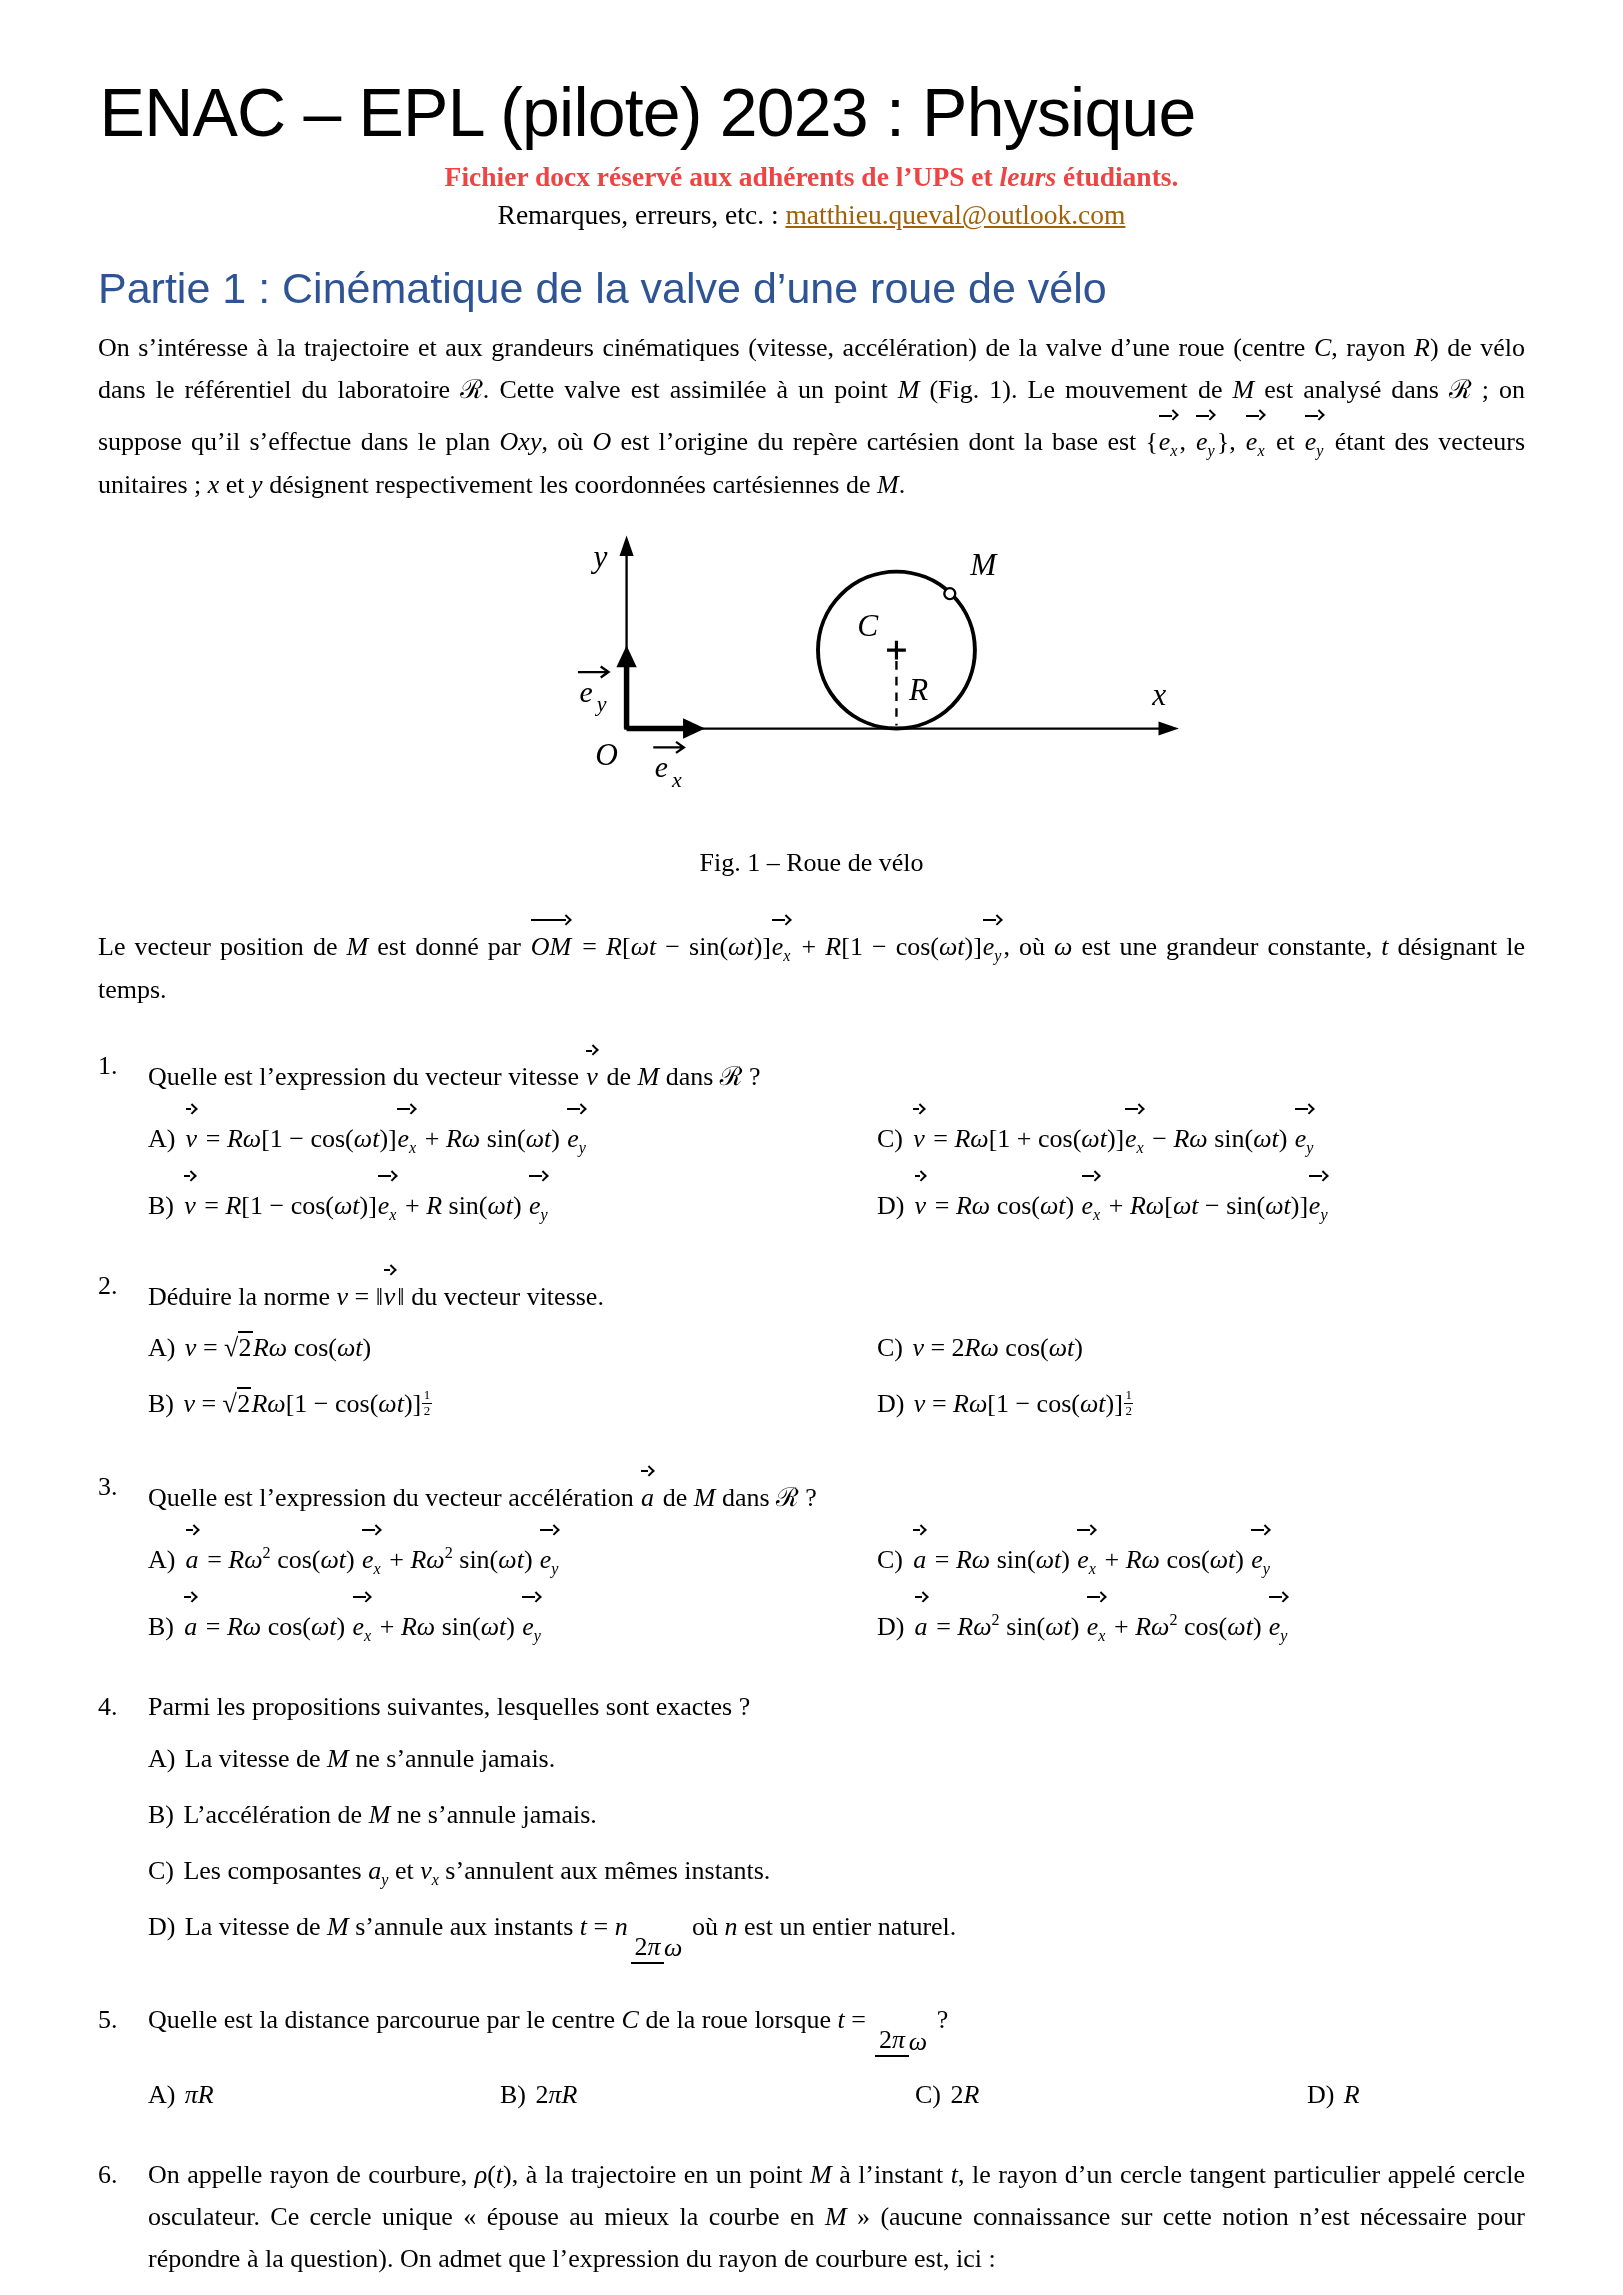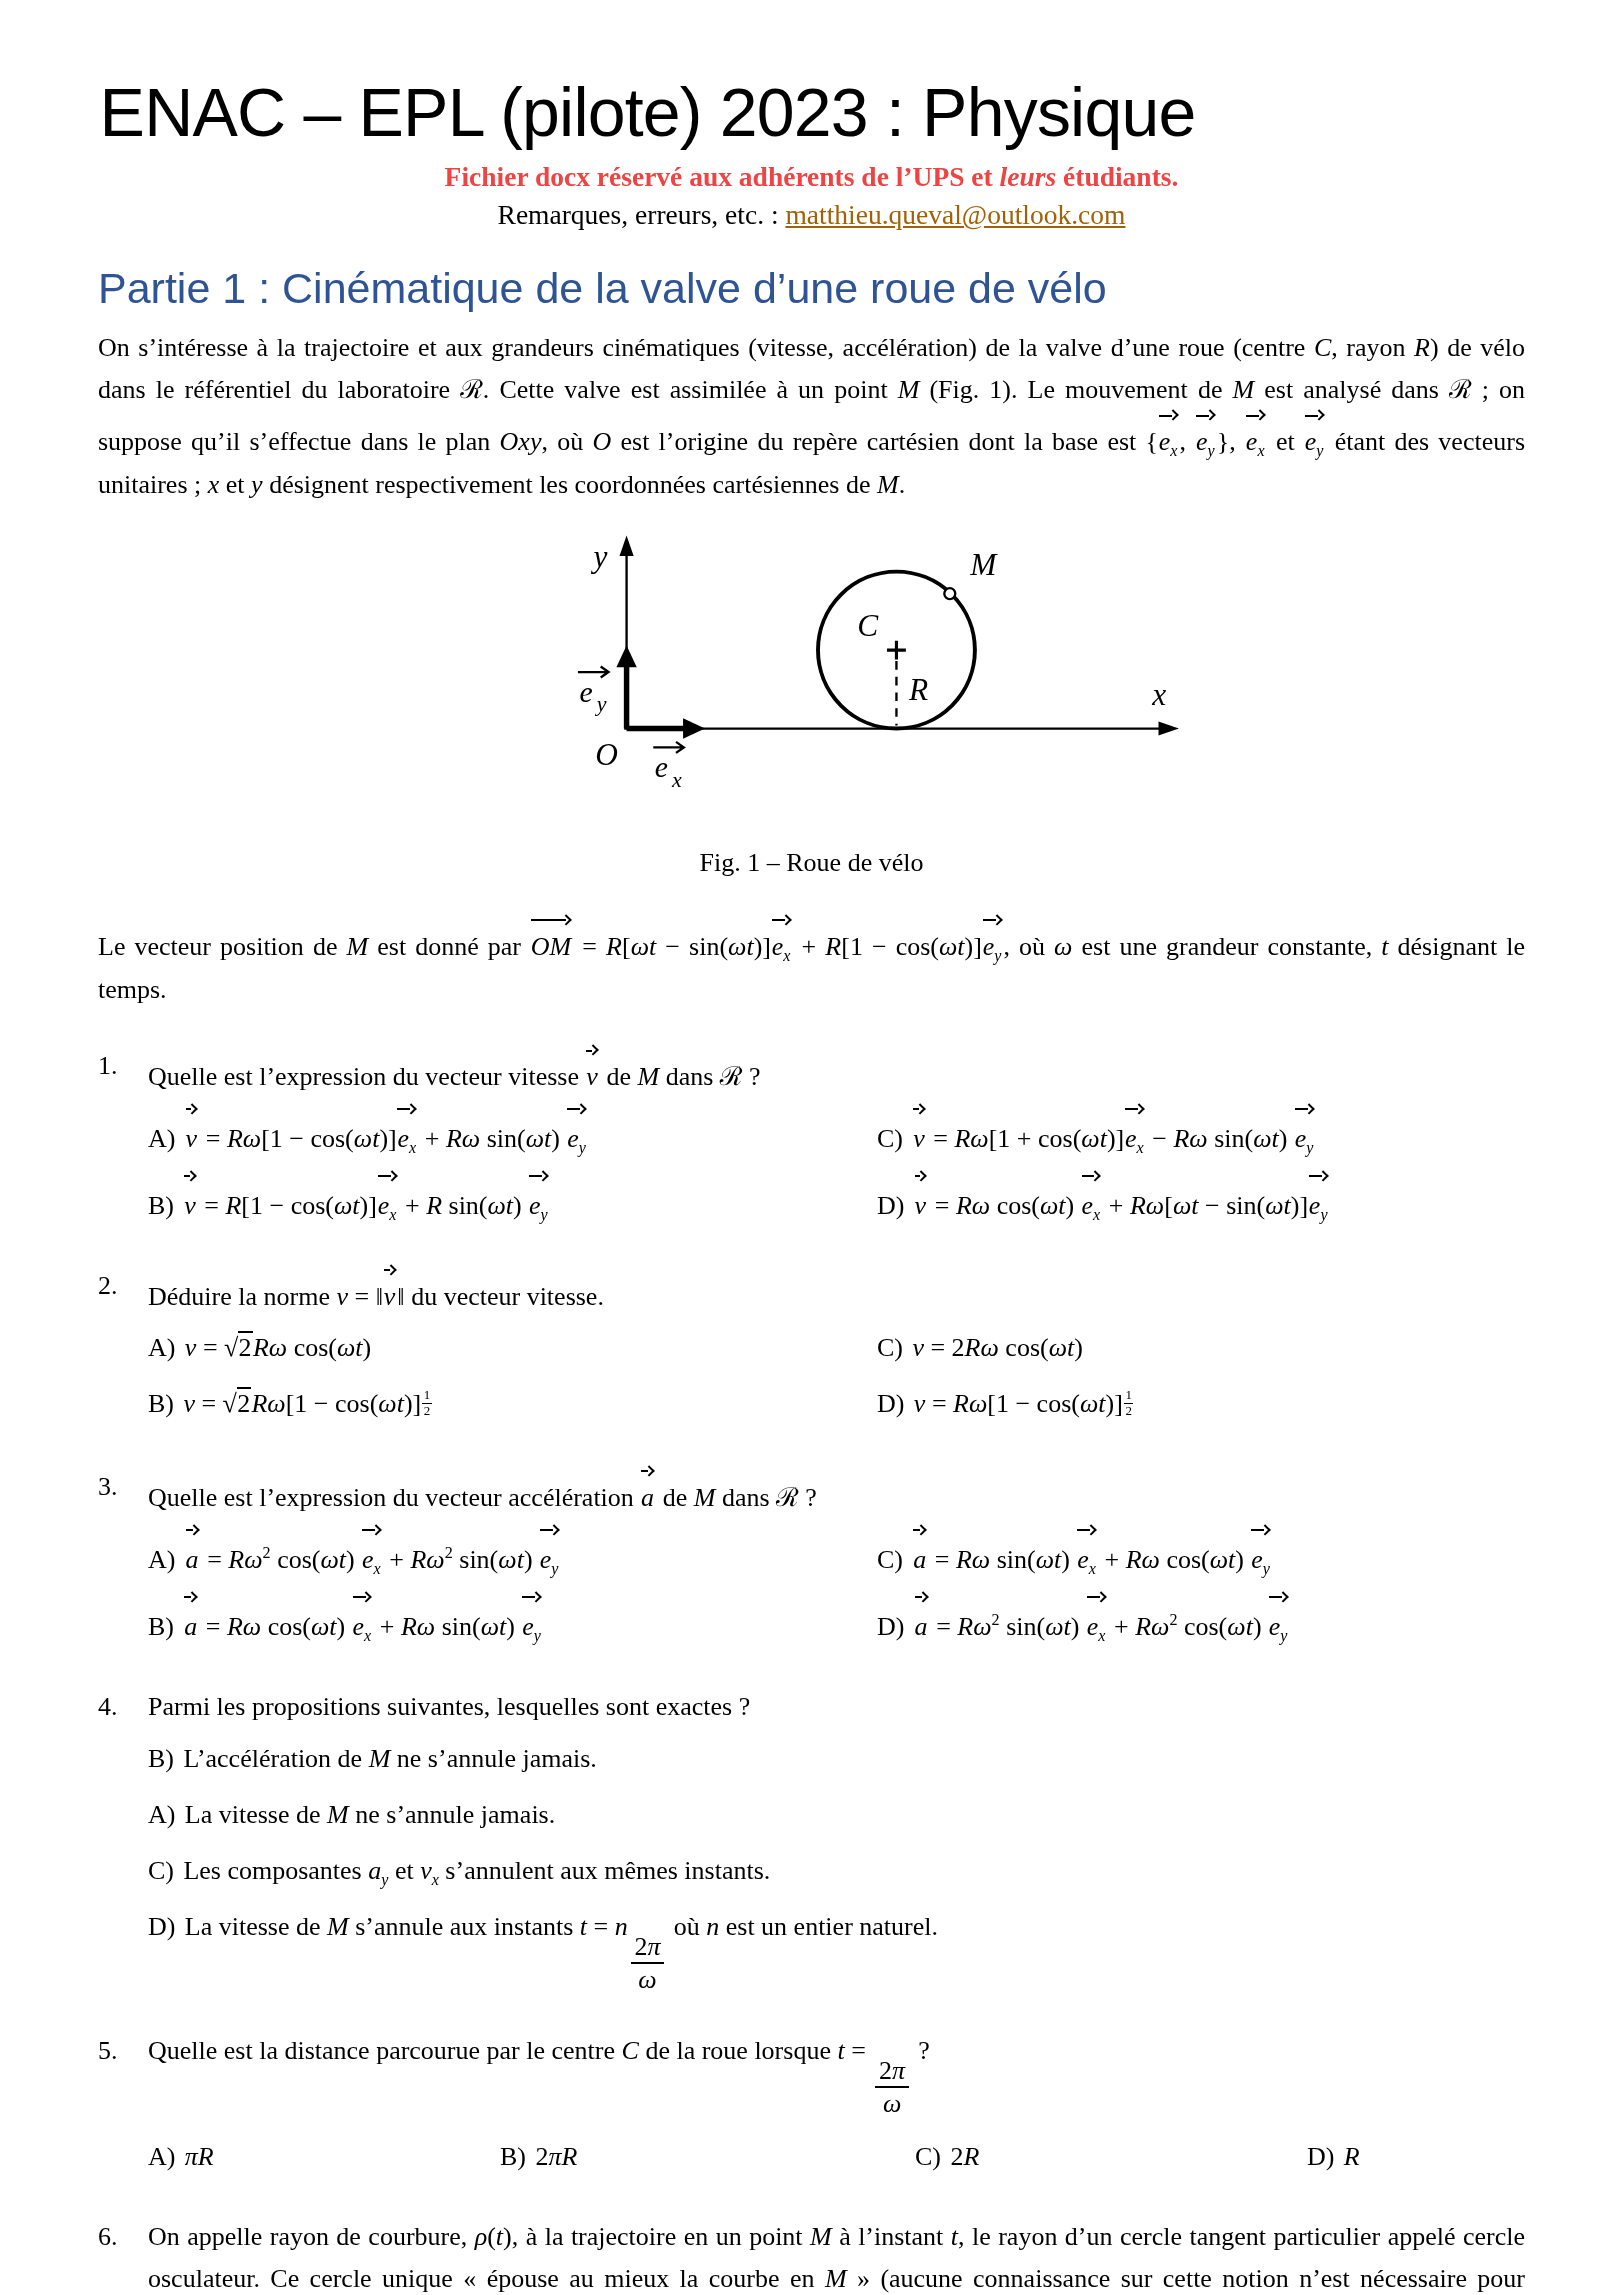--- a/index.html
+++ b/index.html
@@ -47,21 +47,21 @@
   .vec::before{content:'';position:absolute;top:.17em;left:.03em;right:.30em;border-top:2px solid #000;}
   .vec::after{content:'';position:absolute;top:.045em;right:.10em;width:.24em;height:.24em;
     border-top:2px solid #000;border-right:2px solid #000;transform:rotate(45deg);}
   sub{font-size:.62em;}
   sup{font-size:.62em;}
   sup.sfrac{display:inline-flex;flex-direction:column;align-items:center;
     font-size:.5em;line-height:1.1;position:relative;top:-.95em;vertical-align:baseline;
     font-style:normal;margin-left:.08em;}
   sup.sfrac .sn{border-bottom:1.6px solid #000;padding:0 .12em .02em .12em;}
   sup.sfrac .sd{padding-top:.04em;}
-  .frac{display:inline-flex;flex-direction:column;align-items:center;
+  .frac{display:inline-flex;flex-direction:row;align-items:center;
     vertical-align:-.75em;line-height:1.15;text-align:center;margin:0 .12em;}
   .frac .num{border-bottom:2px solid #000;padding:0 .14em .03em .14em;}
   .frac .den{padding-top:.04em;}
   .sqrt{white-space:nowrap;}
   .sqrt .ol{border-top:2px solid #000;padding:0 .05em 0 .01em;}
 </style>
 </head>
 <body>
 
 <div class="page">
@@ -156,22 +156,22 @@
           <div class="opt"><span class="olabel">D)</span><span><span class="vec"><i>a</i></span> = <i>Rω</i><sup>2</sup> sin(<i>ωt</i>) <span class="vec"><i>e</i><sub><i>x</i></sub></span> + <i>Rω</i><sup>2</sup> cos(<i>ωt</i>) <span class="vec"><i>e</i><sub><i>y</i></sub></span></span></div>
         </div>
       </div>
     </div>
 
     <div class="q">
       <span class="qnum">4.</span>
       <div class="qbody">
         <div class="qstem">Parmi les propositions suivantes, lesquelles sont exactes ?</div>
         <div class="opts list">
+          <div class="opt"><span class="olabel">A)</span><span>La vitesse de <i>M</i> ne s’annule jamais.</span></div>
           <div class="opt"><span class="olabel">B)</span><span>L’accélération de <i>M</i> ne s’annule jamais.</span></div>
-          <div class="opt"><span class="olabel">A)</span><span>La vitesse de <i>M</i> ne s’annule jamais.</span></div>
           <div class="opt"><span class="olabel">C)</span><span>Les composantes <i>a</i><sub><i>y</i></sub> et <i>v</i><sub><i>x</i></sub> s’annulent aux mêmes instants.</span></div>
           <div class="opt"><span class="olabel">D)</span><span>La vitesse de <i>M</i> s’annule aux instants <i>t</i> = <i>n</i><span class="frac">
                   <span class="num">2<i>π</i></span>
                   <span class="den"><i>ω</i></span>
                 </span> où <i>n</i> est un entier naturel.</span></div>
         </div>
       </div>
     </div>
 
     <div class="q">

